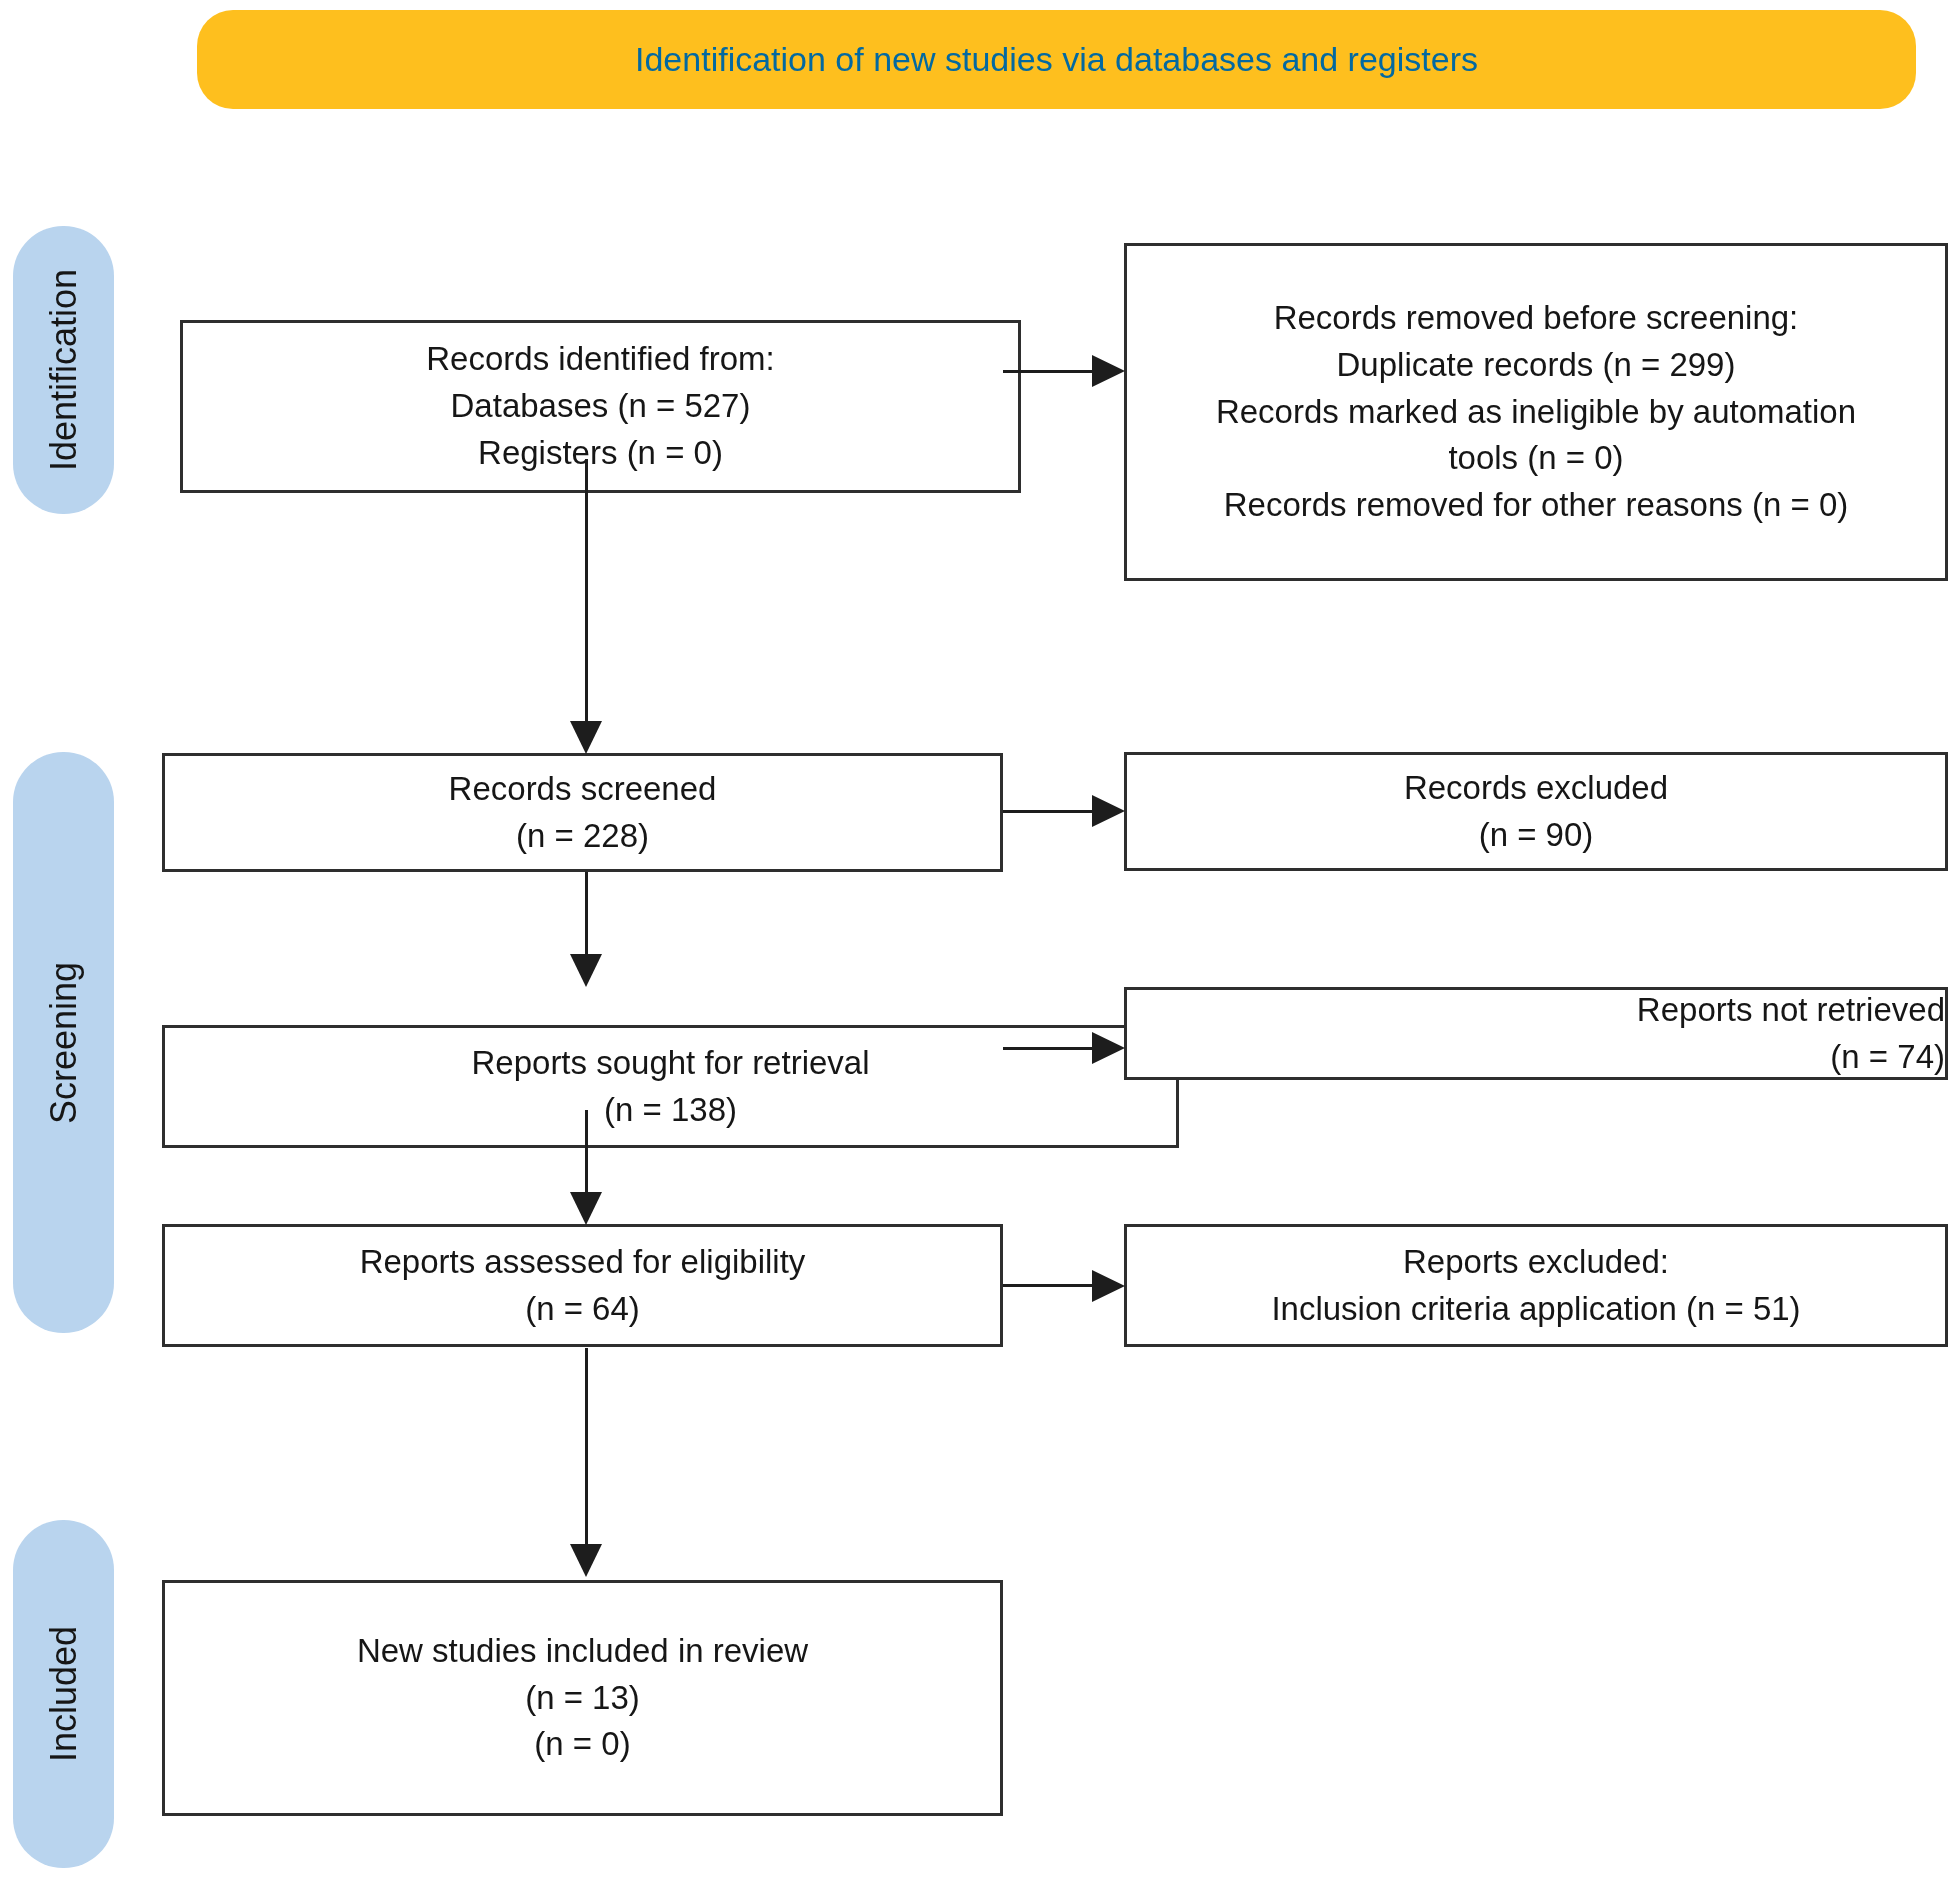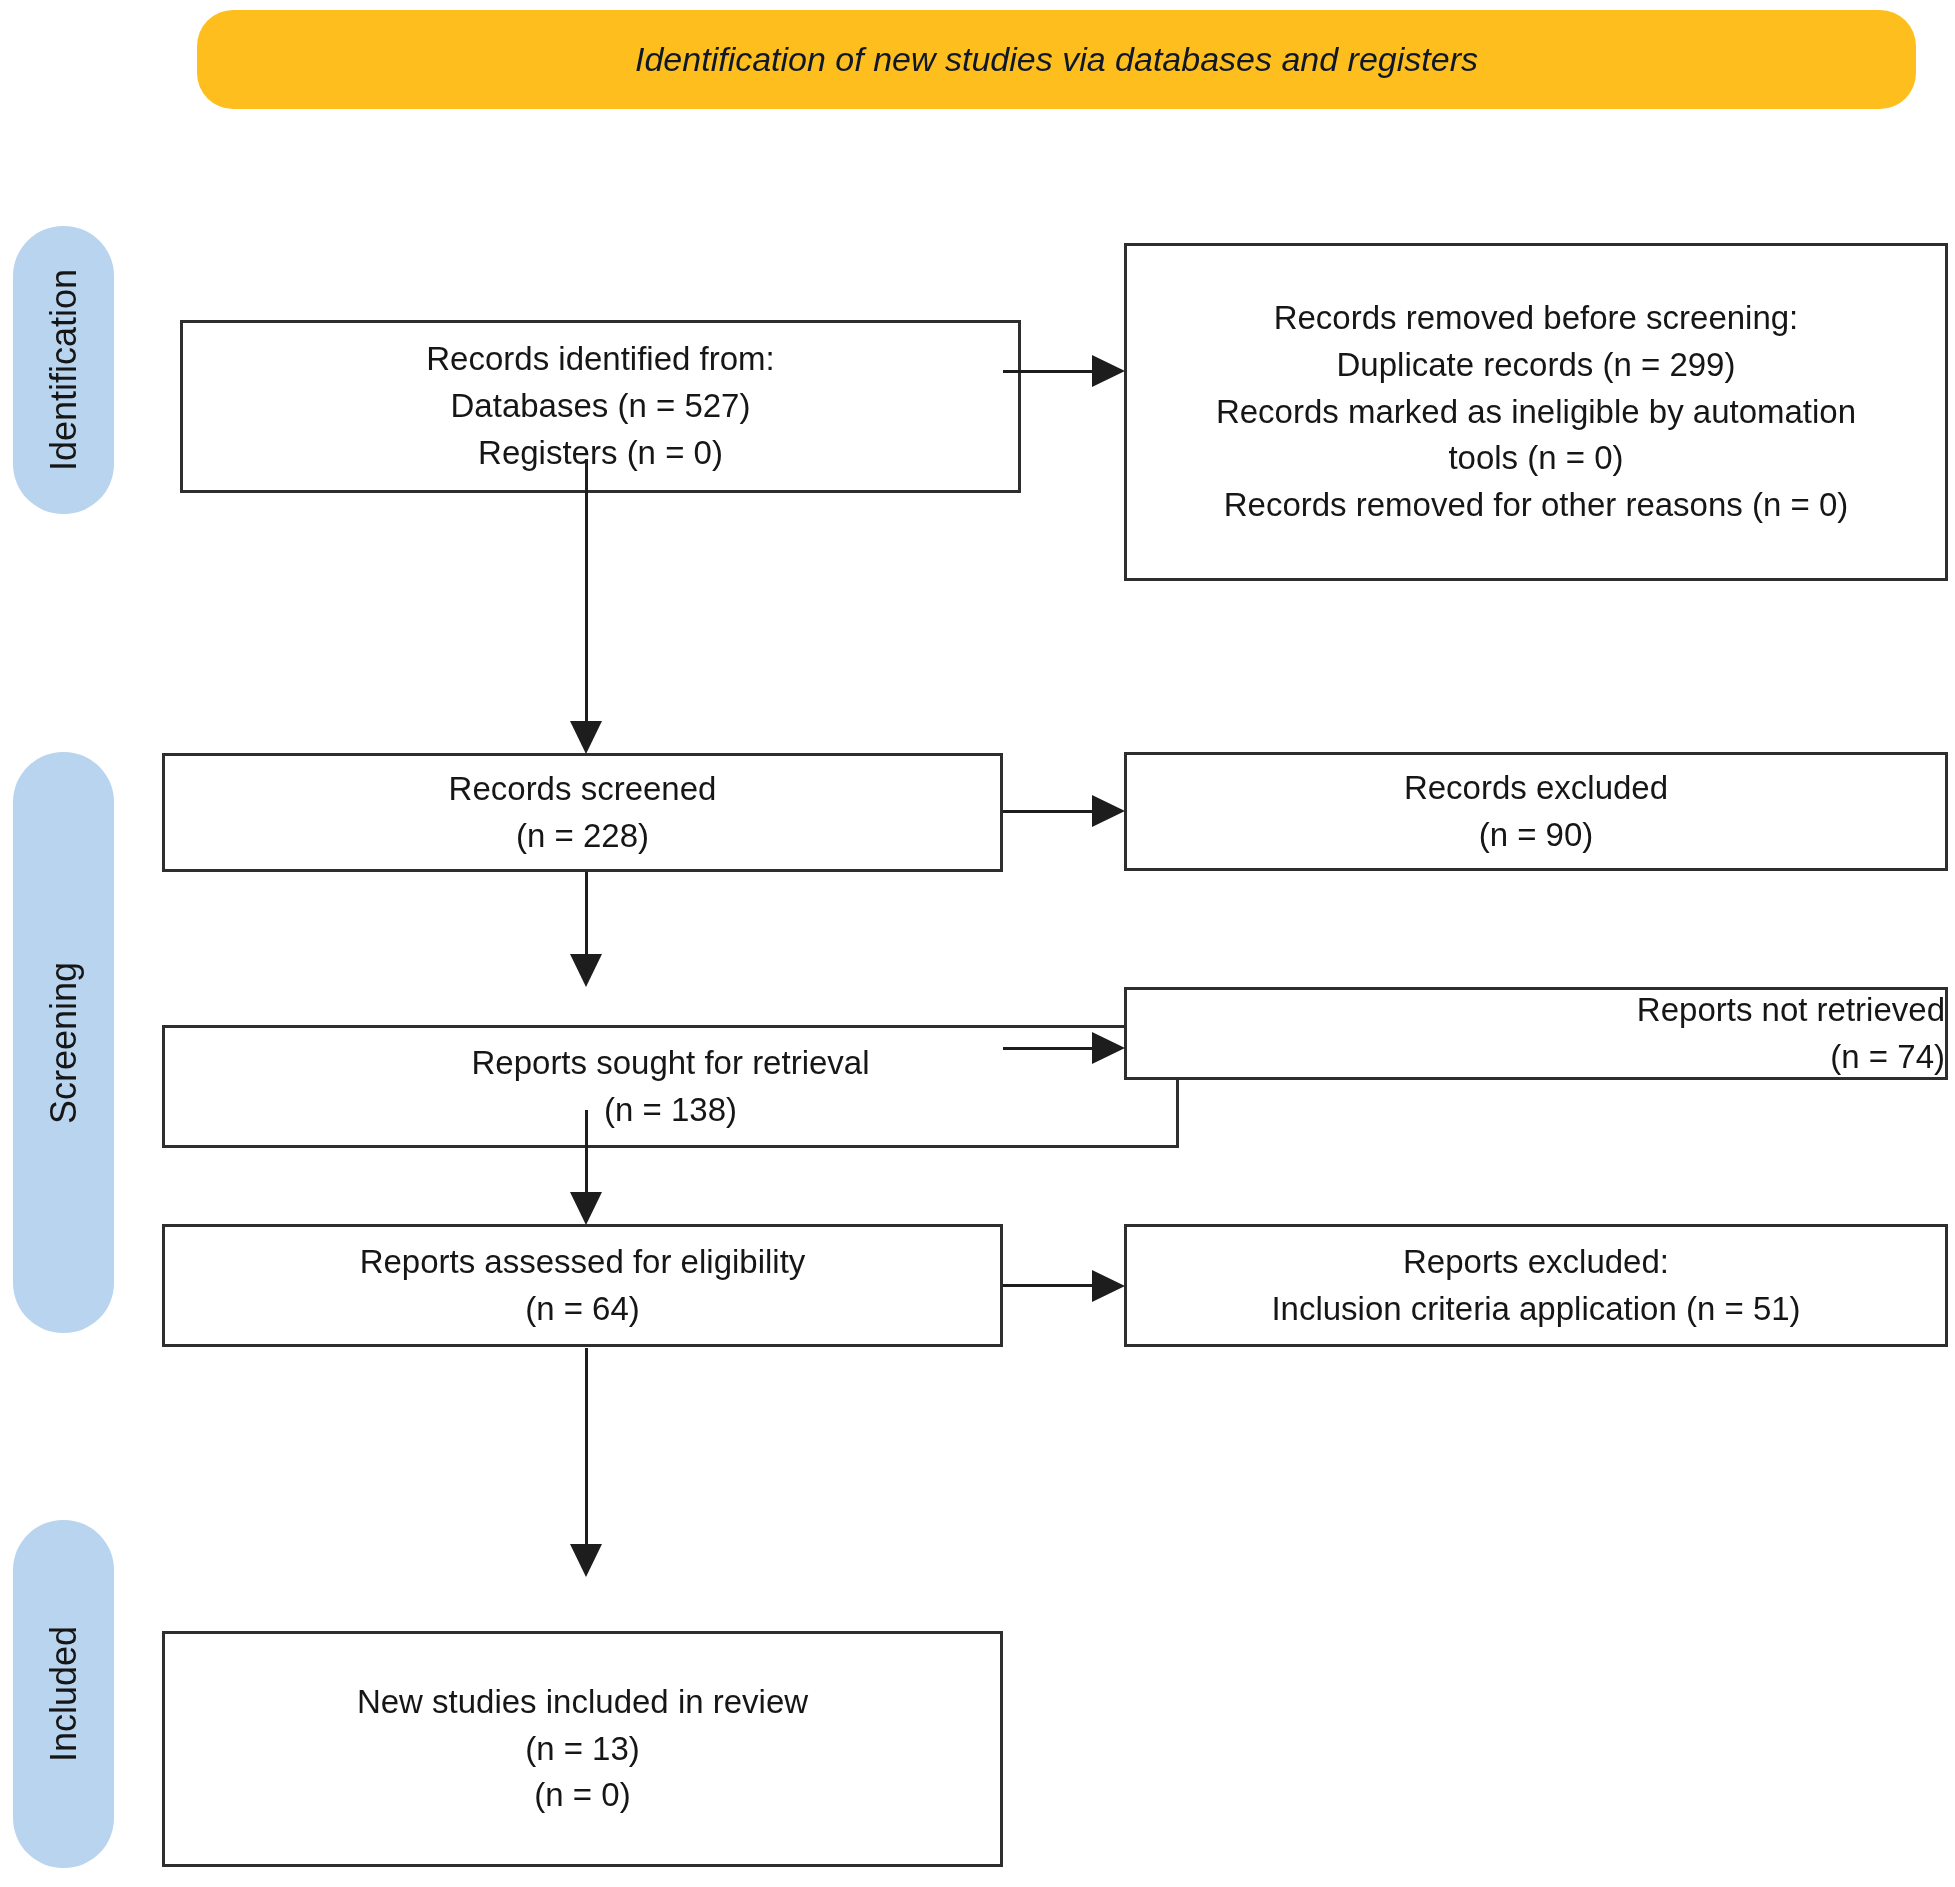--- a/index.html
+++ b/index.html
@@ -20,23 +20,22 @@
   }
   
   .banner {
     position: absolute;
     left: 197px; top: 10.4px;
     width: 1719px; height: 99px;
     background: #FEBF1E;
     border-radius: 36px;
     display: flex; align-items: center; justify-content: center;
     font-size: 34px;
-    color: #0f172a;
+    color: #0369a1;
     box-sizing: border-box;
-    font-style: italic;
   }
   
   .pill {
     position: absolute;
     left: 13.4px; width: 101px;
     background: #B9D4EE;
     border-radius: 50px;
     display: flex; align-items: center; justify-content: center;
   }
   .p1 { top: 226px;  height: 288px; }
@@ -62,21 +61,21 @@
     color: #161616;
   }
   .b1 { left: 180px;  top: 286px;  width: 841px; height: 173px; margin-top: 34px; }
   .b2 { left: 1124px; top: 243px;  width: 824px; height: 338px; padding: 0 59px; }
   .b3 { left: 162px;  top: 753px; width: 841px; height: 119px; }
   .b4 { left: 1124px; top: 752px; width: 824px; height: 119px; }
   .b5 { left: 162px;  top: 987px; width: 1017px; height: 123px; margin-top: 38px; }
   .b6 { left: 1124px; top: 987px; width: 824px; height: 93px; align-items: flex-end; }
   .b7 { left: 162px;  top: 1224px; width: 841px; height: 123px; }
   .b8 { left: 1124px; top: 1224px; width: 824px; height: 123px; padding: 0 34px; }
-  .b9 { left: 162px;  top: 1631px; width: 841px; height: 236px; }
+  .b9 { left: 162px;  top: 1580px; width: 841px; height: 236px; }
   
   .vline { position: absolute; width: 3px;  background: #1d1d1d; }
   .hline { position: absolute; height: 3px; background: #1d1d1d; }
   .arrow-down {
     position: absolute; width: 0; height: 0;
     border-left: 16.3px solid transparent;
     border-right: 16.3px solid transparent;
     border-top: 33px solid #1d1d1d;
   }
   .arrow-right {

